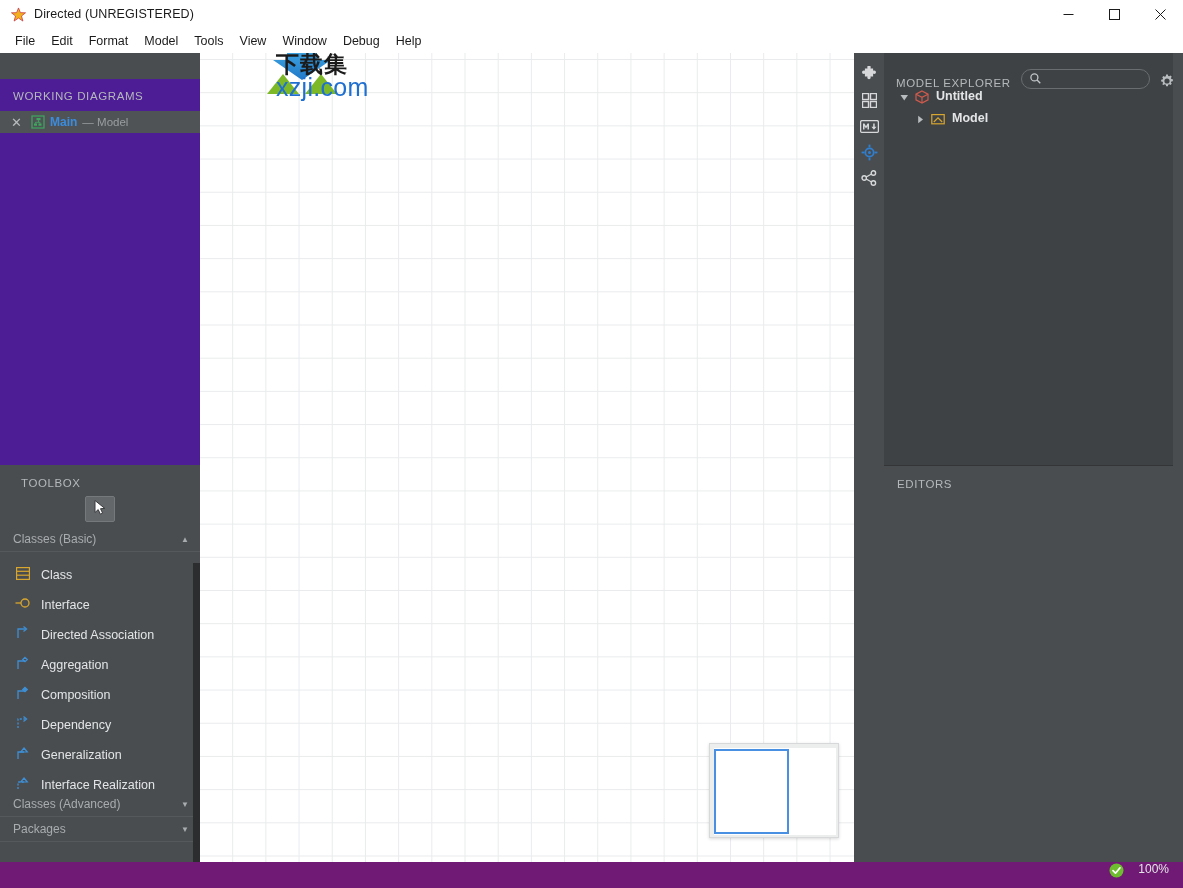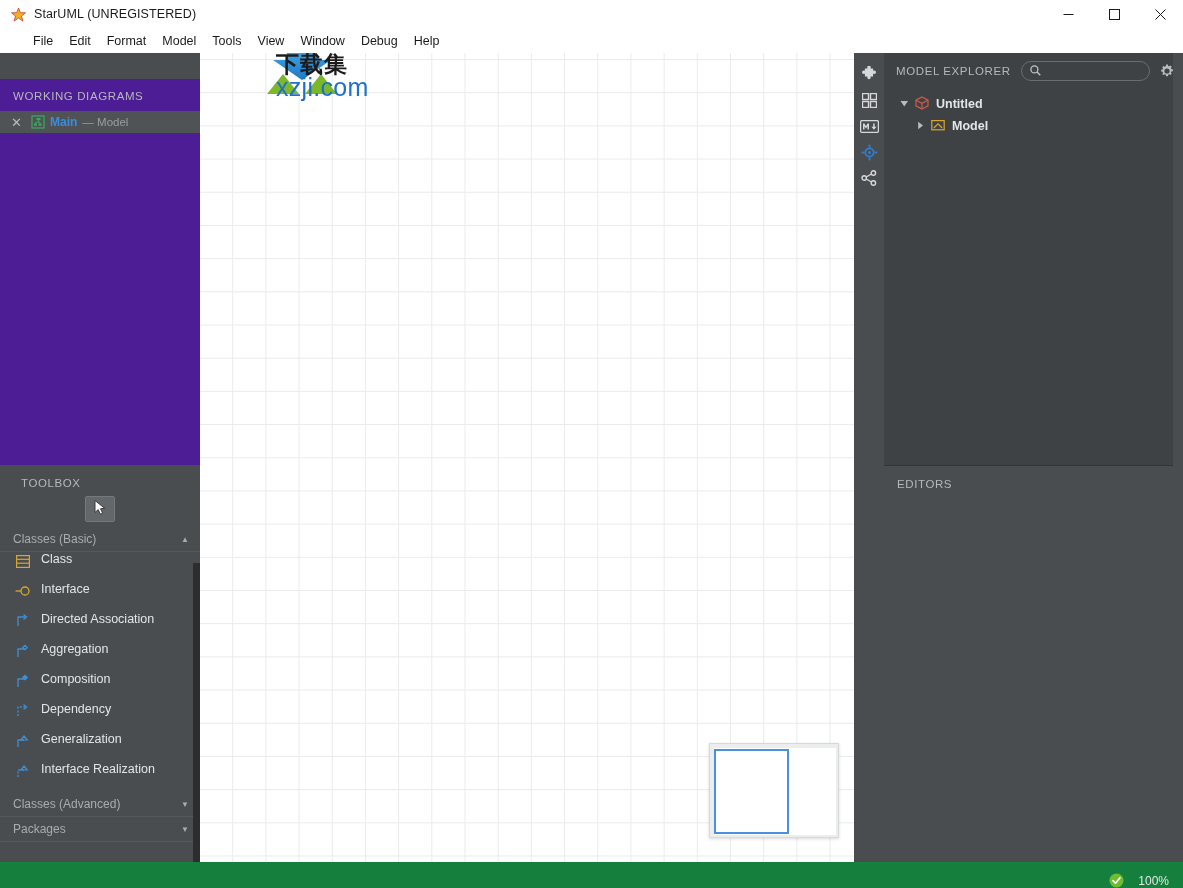--- a/index.html
+++ b/index.html
@@ -39,21 +39,21 @@
     width: 46px; height: 28px;
     display: flex; align-items: center; justify-content: center;
   }
   .win-btn svg { display: block; }
 
   
   .menubar {
     position: absolute; left: 0; top: 28px; width: 1183px; height: 25px;
     background: #ffffff;
     display: flex; align-items: center;
-    padding-left: 25px;
+    padding-left: 7px;
     box-sizing: border-box;
   }
   .menu-item {
     font-size: 12.5px; color: #1b1b1b;
     padding: 3px 8px;
     white-space: nowrap;
   }
 
   
   .left-panel {
@@ -109,21 +109,21 @@
     display: flex; align-items: center; justify-content: center;
   }
   .tb-group {
     display: flex; align-items: center; justify-content: space-between;
     height: 24px; padding: 0 11px 0 13px;
     border-bottom: 1px solid #56595c;
   }
   .tb-group-label { font-size: 12px; color: #a9acae; }
   .tb-caret { font-size: 8px; color: #a9acae; }
   .tb-item {
-    display: flex; align-items: flex-start;
+    display: flex; align-items: flex-end;
     height: 30px; padding-left: 13px;
   }
   .tb-item-icon {
     width: 20px; height: 18px;
     display: flex; align-items: center; justify-content: center;
   }
   .tb-item-label {
     margin-left: 8px; font-size: 12.5px; color: #e3e5e6;
   }
   .tb-scrollbar {
@@ -202,21 +202,21 @@
     display: flex; align-items: center; justify-content: center;
   }
 
   
   .right-panel {
     position: absolute; left: 884px; top: 53px;
     width: 299px; height: 809px;
     background: #3f4245;
   }
   .me-header {
-    display: flex; align-items: center;
+    display: flex; align-items: flex-end;
     height: 36px; padding: 0 8px 0 12px;
   }
   .me-title {
     font-size: 11.5px; color: #b5b8ba; letter-spacing: 0.6px;
     white-space: nowrap;
   }
   .me-search {
     margin-left: 10px; flex: 1;
     height: 20px; border: 1px solid #6a6d70; border-radius: 10px;
     background: #3f4245;
@@ -226,21 +226,21 @@
   .me-search input {
     border: none; outline: none; background: transparent;
     color: #dfe1e2; font-size: 11.5px; width: 100%;
     margin-left: 5px;
     font-family: "Liberation Sans", sans-serif;
   }
   .me-gear { margin-left: 9px; width: 16px; height: 16px;
     display:flex; align-items:center; justify-content:center; }
 
   .tree-row {
-    display: flex; align-items: flex-end; height: 22px;
+    display: flex; align-items: flex-start; height: 22px;
   }
   .tree-row.lvl1 { padding-left: 12px; }
   .tree-row.lvl2 { padding-left: 28px; }
   .tree-arrow {
     width: 16px; height: 16px;
     display: flex; align-items: center; justify-content: center;
   }
   .tree-icon {
     width: 16px; height: 16px; margin-left: 2px;
     display: flex; align-items: center; justify-content: center;
@@ -261,43 +261,43 @@
 
   
   .right-strip {
     position: absolute; left: 1173px; top: 53px;
     width: 10px; height: 809px; background: #4a4d50;
   }
 
   
   .statusbar {
     position: absolute; left: 0; top: 862px; width: 1183px; height: 26px;
-    background: #15803d;
-    display: flex; align-items: flex-end; justify-content: flex-end;
+    background: #701a75;
+    display: flex; align-items: flex-start; justify-content: flex-end;
   }
   .sb-check {
     width: 16px; height: 16px; margin-right: 14px;
     display: flex; align-items: center; justify-content: center;
   }
   .sb-zoom {
     font-size: 12px; color: #e3e5e6; margin-right: 14px;
   }
 </style>
 </head>
 <body>
 
 <div id="app">
 
   <div class="titlebar">
     <div class="title-star">
       <svg width="15" height="15" viewBox="0 0 16 16">
         <polygon points="8,1 10,6 15.5,6.2 11.2,9.6 12.7,15 8,11.8 3.3,15 4.8,9.6 0.5,6.2 6,6" fill="#f2b01e" stroke="#c8323c" stroke-width="0.8"></polygon>
       </svg>
     </div>
-    <div class="title-text">StarUML (UNREGISTERED)</div>
+    <div class="title-text">Directed (UNREGISTERED)</div>
 
     <div class="win-controls">
       <div class="win-btn">
         <svg width="11" height="11" viewBox="0 0 11 11">
             <line x1="0.5" y1="5.5" x2="10.5" y2="5.5" stroke="#1b1b1b" stroke-width="1"></line>
           </svg>
       </div>
       <div class="win-btn">
         <svg width="11" height="11" viewBox="0 0 11 11">
             <rect x="0.5" y="0.5" width="10" height="10" fill="none" stroke="#1b1b1b" stroke-width="1"></rect>

